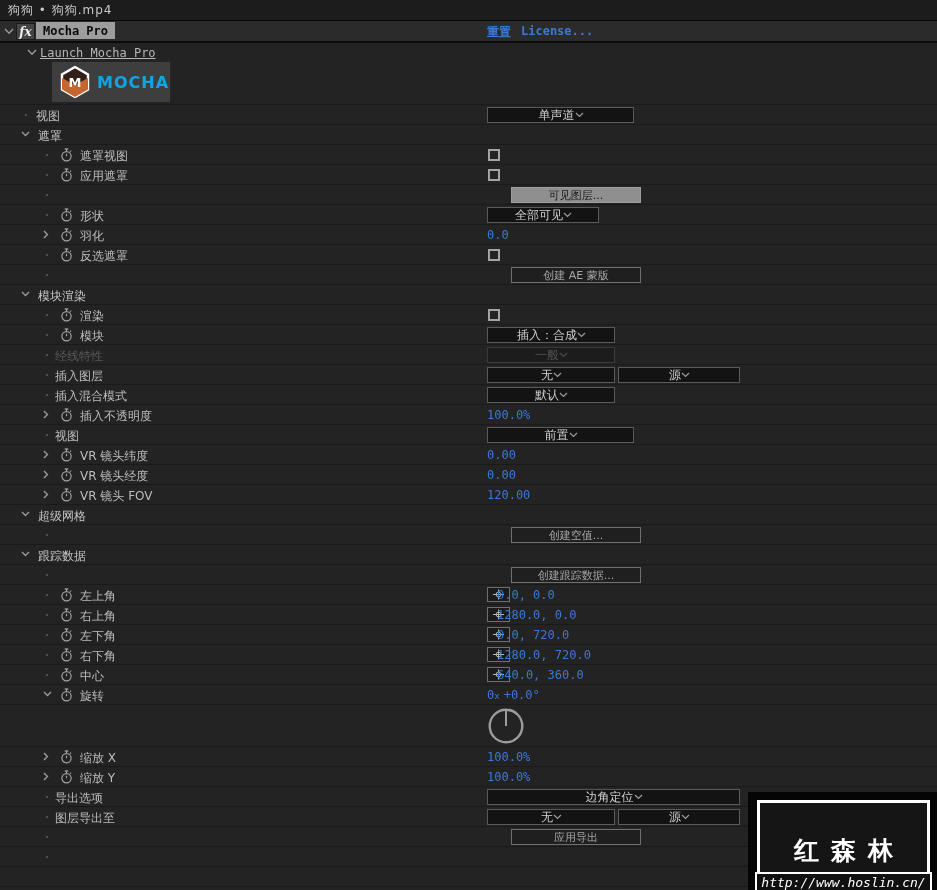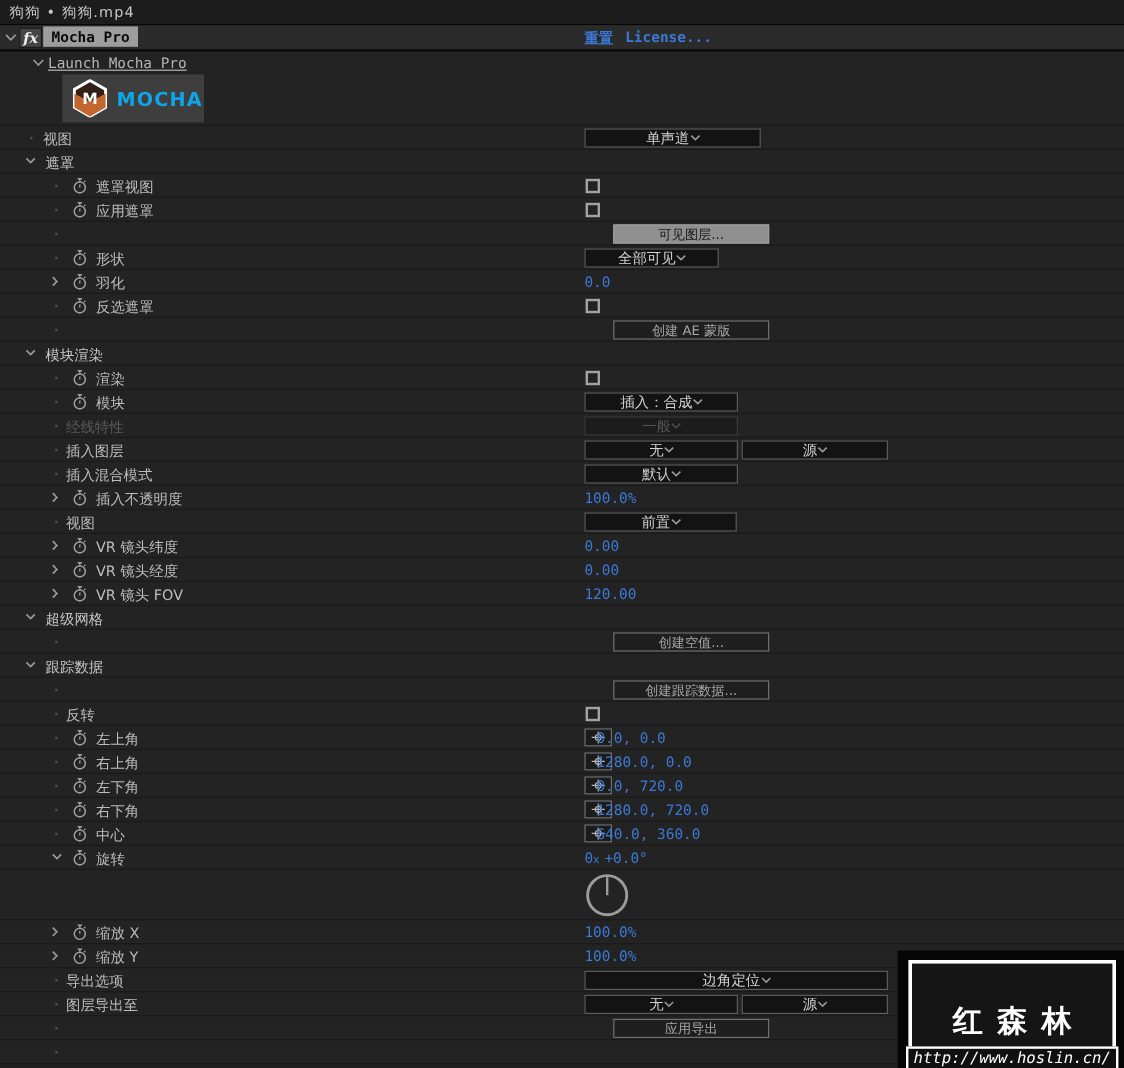--- a/index.html
+++ b/index.html
@@ -279,21 +279,21 @@
             <line x1="10.1" y1="3.6" x2="11.1" y2="2.6" stroke="#a2a2a2" stroke-width="1.2"></line>
             <circle cx="6.5" cy="8.2" r="4.6" fill="none" stroke="#a2a2a2" stroke-width="1.2"></circle>
             <line x1="6.5" y1="8.2" x2="6.5" y2="5.7" stroke="#a2a2a2" stroke-width="1.1"></line>
           </svg></span>
         <span class="lbl x80">插入不透明度</span>
         <span class="val">100.0%</span>
       </div>
       <div class="row">
         <span class="dot"></span>
         <span class="lbl x55">视图</span>
-        <span class="sel" style="width:127px">
+        <span class="sel" style="width:147px">
           <span>前置</span>
           <svg width="9" height="6" viewBox="0 0 9 6">
             <polyline points="1,1 4.5,4.4 8,1" fill="none" stroke="#999999" stroke-width="1.3"></polyline>
           </svg>
         </span>
       </div>
       <div class="row">
         <span class="tw c"><svg width="6" height="9" viewBox="0 0 6 9">
             <polyline points="1,1 4.4,4.5 1,8" fill="none" stroke="#9a9a9a" stroke-width="1.4"></polyline>
           </svg></span>
@@ -347,25 +347,20 @@
       </div>
       <div class="row">
         <span class="tw g"><svg width="9" height="6" viewBox="0 0 9 6">
             <polyline points="1,1 4.5,4.4 8,1" fill="none" stroke="#9a9a9a" stroke-width="1.4"></polyline>
           </svg></span>
         <span class="lbl g">跟踪数据</span>
       </div>
       <div class="row">
         <span class="dot"></span>
         <span class="btn line">创建跟踪数据...</span>
-      </div>
-      <div class="row">
-        <span class="dot"></span>
-        <span class="lbl x55">反转</span>
-        <span class="cb"></span>
       </div>
       <div class="row">
         <span class="dot"></span>
         <span class="sw"><svg width="13" height="14" viewBox="0 0 13 14">
             <line x1="4.7" y1="1" x2="8.3" y2="1" stroke="#a2a2a2" stroke-width="1.3"></line>
             <line x1="6.5" y1="1" x2="6.5" y2="3.2" stroke="#a2a2a2" stroke-width="1.2"></line>
             <line x1="10.1" y1="3.6" x2="11.1" y2="2.6" stroke="#a2a2a2" stroke-width="1.2"></line>
             <circle cx="6.5" cy="8.2" r="4.6" fill="none" stroke="#a2a2a2" stroke-width="1.2"></circle>
             <line x1="6.5" y1="8.2" x2="6.5" y2="5.7" stroke="#a2a2a2" stroke-width="1.1"></line>
           </svg></span>

